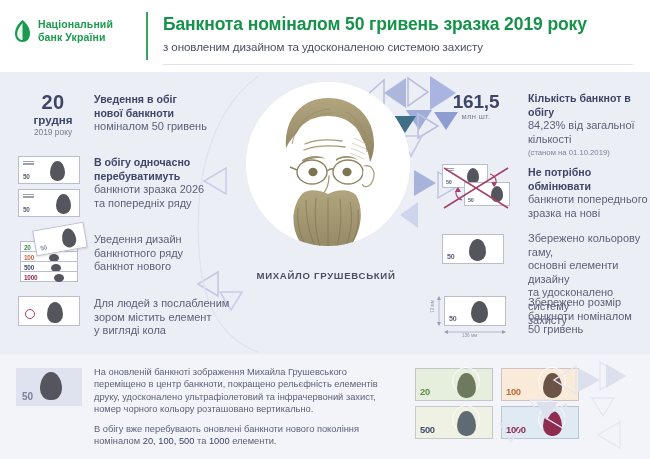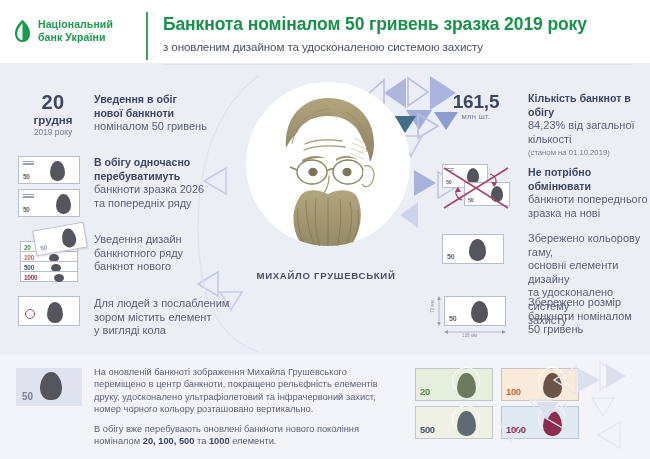--- a/index.html
+++ b/index.html
@@ -6,21 +6,21 @@
   html,body{margin:0;padding:0;}
   body{
     width:650px;height:459px;overflow:hidden;
     font-family:"Liberation Sans","DejaVu Sans",sans-serif;
     background:#e8e9f3;
     position:relative;
   }
   .page{position:absolute;inset:0;width:650px;height:459px;overflow:hidden;background:#eceef6;}
 
   
-  .header{position:absolute;left:0;top:0;width:650px;height:63px;background:#ffffff;}
+  .header{position:absolute;left:0;top:0;width:650px;height:72px;background:#ffffff;}
   .logo-wrap{position:absolute;left:14px;top:18px;display:flex;align-items:center;gap:7px;}
   .logo-mark{width:17px;height:24px;position:relative;flex:none;}
   .logo-mark svg{display:block;}
   .logo-text{font-size:10.5px;line-height:12.5px;font-weight:bold;color:#1a9a4e;letter-spacing:.1px;}
   .hdr-div{position:absolute;left:146px;top:12px;width:2px;height:48px;background:#3aa35f;}
   .hdr-title{position:absolute;left:163px;top:14px;font-size:17.5px;font-weight:bold;color:#16924a;letter-spacing:-0.1px;white-space:nowrap;}
   .hdr-sub{position:absolute;left:163px;top:40px;font-size:11.6px;color:#4a4f66;letter-spacing:-0.1px;white-space:nowrap;}
   .hdr-rule{position:absolute;left:163px;top:64px;width:470px;height:1px;background:#dfe2ee;}
 
   
@@ -57,21 +57,21 @@
   .note .head{position:absolute;border-radius:50% 50% 46% 46%/58% 58% 42% 42%;background:#55555e;}
   .note .den{position:absolute;font-size:6.4px;font-weight:bold;color:#5a5f75;letter-spacing:-0.2px;}
   .note .lines{position:absolute;}
   .note .lines i{display:block;background:#9aa0b4;margin-bottom:1px;}
 
   
   .bottom{position:absolute;left:0;top:354px;width:650px;height:105px;background:#f3f4fa;}
   .bottom-card{position:absolute;left:16px;top:14px;width:66px;height:38px;background:#dfe2ef;}
   .bp{position:absolute;left:94px;top:12px;width:300px;}
   .bp p{margin:0 0 7px 0;font-size:9.3px;line-height:12.4px;color:#5c6178;}
-  .bp b{color:#3d4667;font-weight:bold;}
+  .bp b{color:#3d4667;font-weight:normal;}
 
   .grid-notes{position:absolute;left:415px;top:14px;width:170px;height:72px;}
   .gn{position:absolute;width:78px;height:33px;box-sizing:border-box;border:1px solid rgba(120,125,150,.35);}
   .gn .den{position:absolute;left:4px;bottom:3px;font-size:9.4px;font-weight:bold;letter-spacing:-0.3px;}
   .gn .sil{position:absolute;right:16px;bottom:2px;width:19px;height:25px;
            border-radius:50% 50% 45% 45%/60% 60% 40% 40%;}
   .gn .ring{position:absolute;right:12px;bottom:5px;width:26px;height:26px;border-radius:50%;
             border:1px solid rgba(255,255,255,.85);}
 </style>
 </head>

